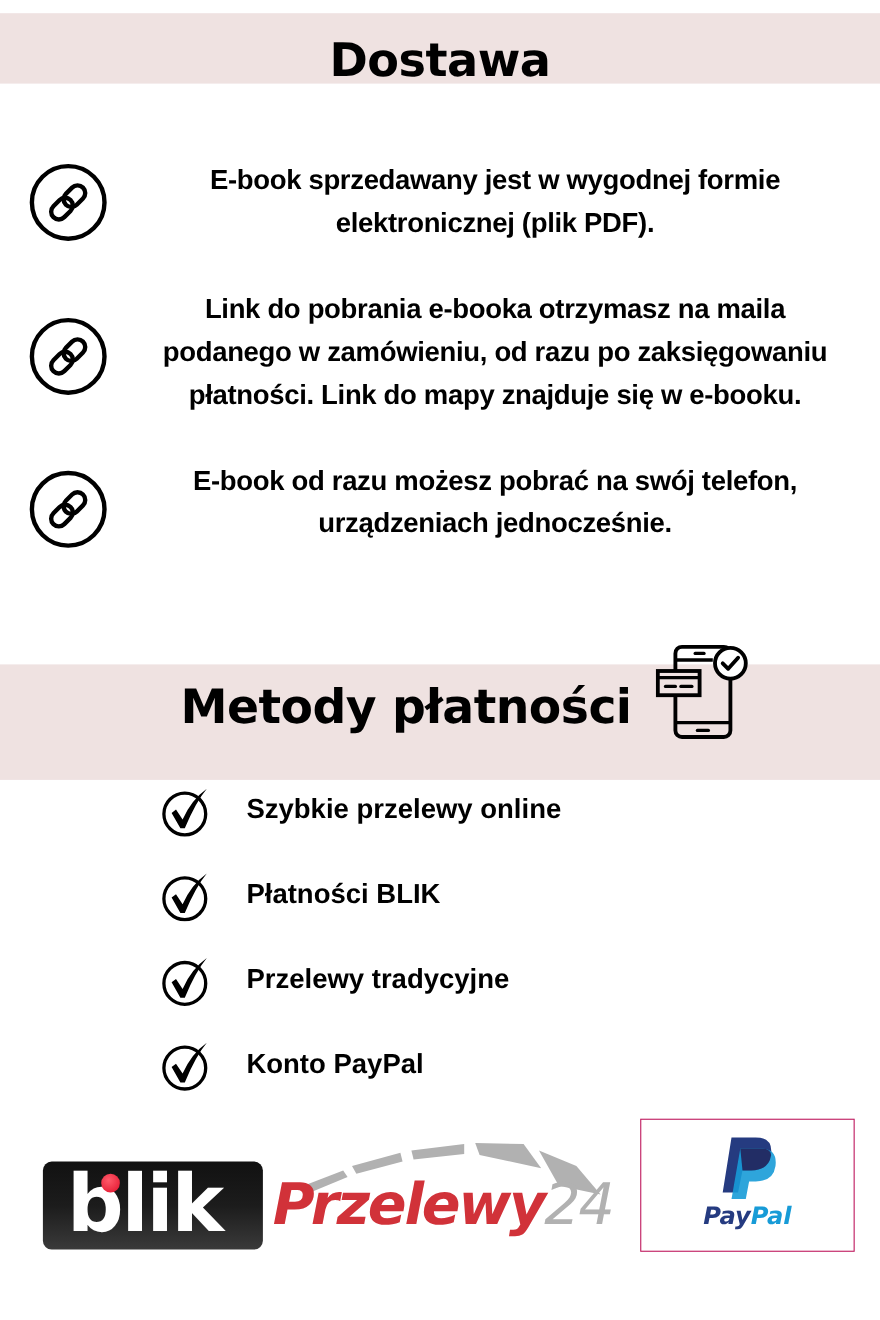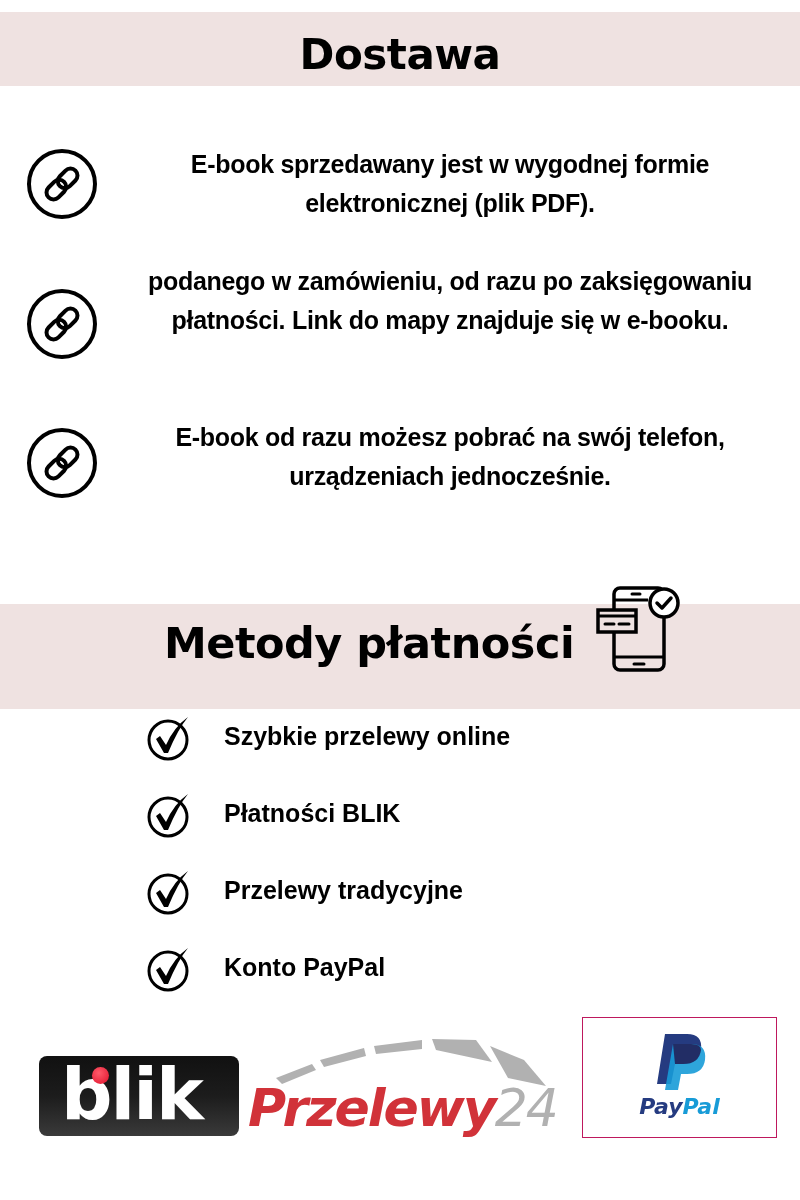--- a/index.html
+++ b/index.html
@@ -7,21 +7,21 @@
       width: 800px; height: 1200px; background: #ffffff; position: relative; overflow: hidden;
       font-family: "Liberation Sans", "DejaVu Sans", sans-serif; color: #000;
     }
     .band {
       position: absolute; left: 0; width: 800px; background: #efe2e1;
     }
     .band-title {
       position: absolute; font-family: "DejaVu Sans", sans-serif; font-weight: bold;
       color: #000; white-space: nowrap; letter-spacing: -0.5px;
     }
-    #band1 { top: 12px; height: 74px; }
+    #band1 { top: 12px; height: 64px; }
     #band1 .band-title { left: 0; width: 800px; text-align: center; top: 18px; font-size: 42px; }
     #band2 { top: 604px; height: 105px; }
     #band2 .band-title { left: 164px; top: 14px; font-size: 43px; }
 
     .delivery-item { position: absolute; left: 0; width: 800px; }
     .link-icon { position: absolute; left: 26px; width: 72px; height: 72px; }
     .delivery-text {
       position: absolute; left: 115px; width: 670px; text-align: center;
       font-family: "Liberation Sans", sans-serif; font-weight: bold; font-size: 25px;
       line-height: 39px; letter-spacing: -0.3px;
@@ -44,21 +44,21 @@
     .logo-blik .blik-text {
       position: absolute; left: 22px; top: -4px; font-family: "DejaVu Sans", sans-serif;
       font-weight: bold; font-size: 72px; color: #fff; letter-spacing: -2px; line-height: 84px;
     }
     .logo-blik .blik-dot {
       position: absolute; left: 53px; top: 11px; width: 17px; height: 17px; border-radius: 50%;
       background: radial-gradient(circle at 40% 35%, #ff5a6a, #e0102a);
     }
     .logo-p24 { position: absolute; left: 246px; top: 1034px; width: 310px; height: 110px; }
     .p24-text {
-      position: absolute; left: 2px; top: 44px; font-family: "DejaVu Sans", sans-serif;
+      position: absolute; left: 2px; top: 32px; font-family: "DejaVu Sans", sans-serif;
       font-style: italic; font-weight: bold; font-size: 52px; letter-spacing: -2px; white-space: nowrap;
     }
     .p24-red { color: #d13239; }
     .p24-grey { color: #b1b1b1; font-weight: normal; }
     .logo-paypal {
       position: absolute; left: 582px; top: 1017px; width: 193px; height: 119px;
       border: 1px solid #be185d; background: #fff;
     }
     .paypal-word {
       position: absolute; left: 0; width: 193px; top: 76px; text-align: center;
@@ -90,20 +90,21 @@
 
 <div class="delivery-item" style="top:0;">
   <svg class="link-icon" style="top:288px;" viewBox="0 0 72 72">
     <circle cx="36" cy="36" r="33" fill="none" stroke="#000" stroke-width="4"></circle>
     <g transform="rotate(-45 36 36)" fill="none" stroke="#000" stroke-width="4">
       <rect x="17" y="29" width="22" height="14" rx="7"></rect>
       <rect x="33" y="29" width="22" height="14" rx="7"></rect>
     </g>
   </svg>
   <div class="delivery-text" style="top:262px;">
+    <div>Link do pobrania e-booka otrzymasz na maila</div>
     <div>podanego w zamówieniu, od razu po zaksięgowaniu</div>
     <div>płatności. Link do mapy znajduje się w e-booku.</div>
   </div>
 </div>
 
 <div class="delivery-item" style="top:0;">
   <svg class="link-icon" style="top:427px;" viewBox="0 0 72 72">
     <circle cx="36" cy="36" r="33" fill="none" stroke="#000" stroke-width="4"></circle>
     <g transform="rotate(-45 36 36)" fill="none" stroke="#000" stroke-width="4">
       <rect x="17" y="29" width="22" height="14" rx="7"></rect>

